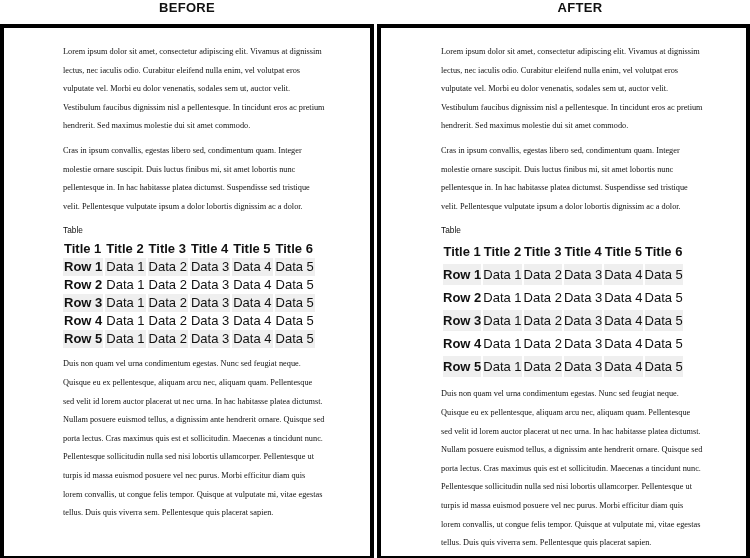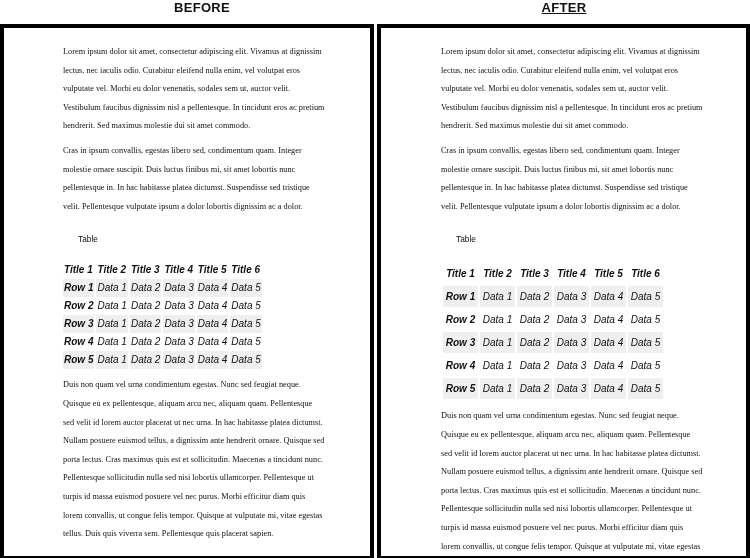--- a/index.html
+++ b/index.html
@@ -1,29 +1,29 @@
 <!DOCTYPE html>
 <html><head>
   <meta charset="utf-8">
   <style>
     html, body { margin: 0; padding: 0; background: #ffffff; }
     body { width: 750px; height: 558px; position: relative; overflow: hidden; font-family: "Liberation Sans", sans-serif; color: #111; }
     .label { position: absolute; top: 0; font-weight: bold; font-size: 13px; letter-spacing: 0.3px; text-align: center; width: 120px; }
-    .label.before { left: 142px; }
-    .label.after { left: 504px; text-decoration: underline; }
+    .label.before { left: 127px; }
+    .label.after { left: 520px; }
     .frame { position: absolute; top: 24px; height: 528px; border: 4px solid #000; background: #fff; overflow: hidden; box-sizing: content-box; }
     .frame.left { left: 0px; width: 366px; }
     .frame.right { left: 377px; width: 365px; }
     .content { position: absolute; top: 15px; width: 262px; font-size: 8.3px; line-height: 18.6px; }
     .frame.left .content { left: 59px; }
     .frame.right .content { left: 60px; }
     .content p { margin: 0 0 6px 0; font-family: Liberation Serif, serif; }
-    .table-caption { margin: 15px; line-height: 14px; padding-top: 1px; }
+    .table-caption { margin: 0; line-height: 14px; padding-top: 1px; }
     
-    table { border-collapse: separate; font-size: 10px; font-style: italic; }
+    table { border-collapse: separate; font-size: 13px; }
     table.compact { border-spacing: 2px 0; margin-left: -2px; margin-top: 3px; margin-bottom: 7px; }
     table.compact th, table.compact td { padding: 0 1px; height: 18px; line-height: 18px; white-space: nowrap; text-align: left; }
     table.compact thead th { font-weight: bold; }
     table.compact tbody tr.odd th, table.compact tbody tr.odd td { background: #efefef; }
     table.compact tbody th { font-weight: bold; }
     
     table.spacious { border-spacing: 2px 2px; margin-left: 0px; margin-top: 2px; margin-bottom: 6px; }
     table.spacious th, table.spacious td { width: 35px; padding: 0 0; height: 21px; line-height: 21px; text-align: center; white-space: nowrap; }
     table.spacious thead th { font-weight: bold; }
     table.spacious tbody th { font-weight: bold; }

